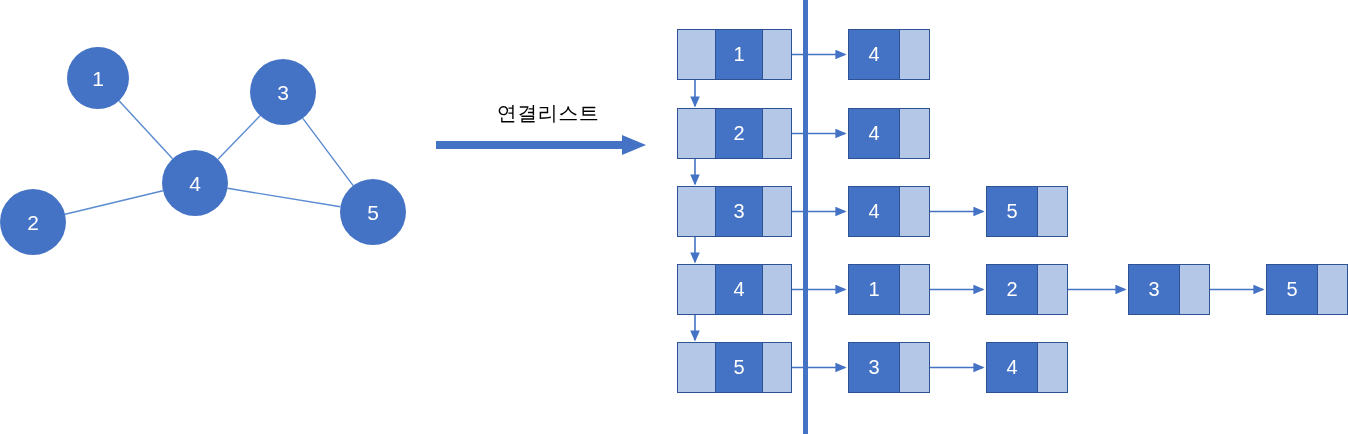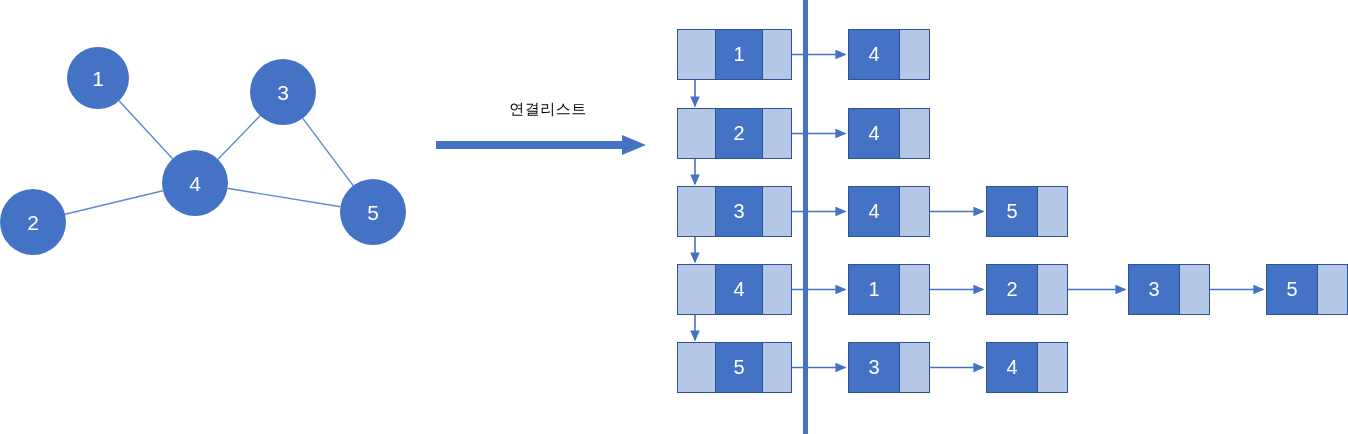--- a/index.html
+++ b/index.html
@@ -43,21 +43,21 @@
     box-sizing: border-box;
   }
 
   
   #transform-label {
     position: absolute;
     left: 443px;
     top: 100px;
     width: 210px;
     text-align: center;
-    font-size: 15px;
+    font-size: 20px;
     color: #000000;
     letter-spacing: 0.5px;
   }
   #transform-arrow {
     position: absolute;
     left: 436px;
     top: 134px;
     width: 212px;
     height: 22px;
   }

